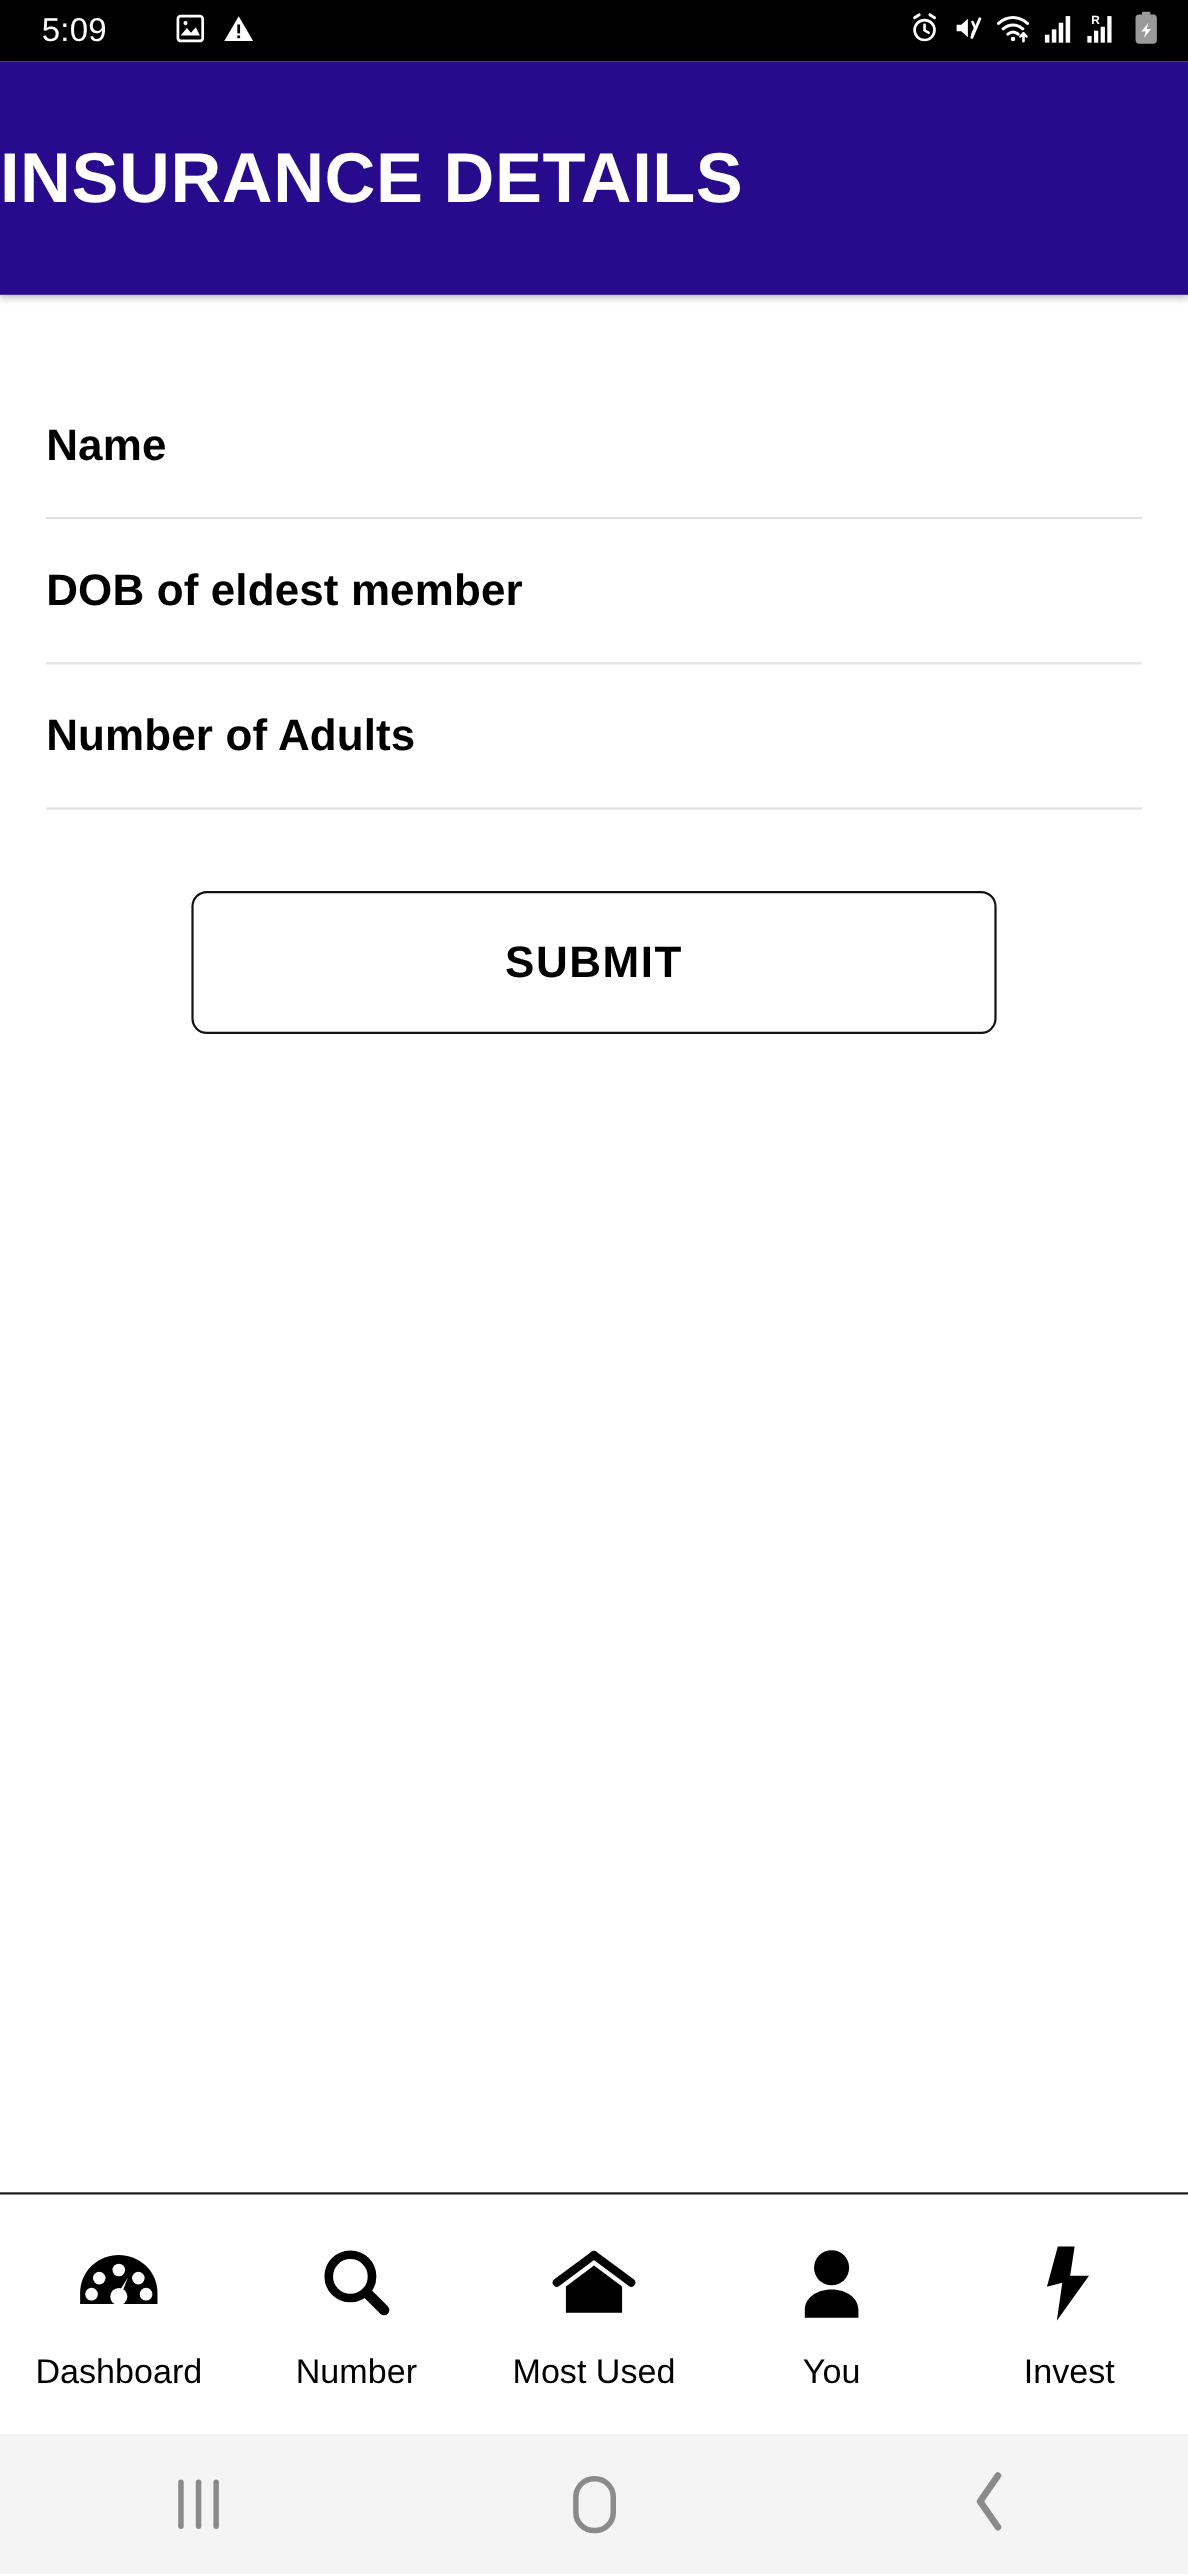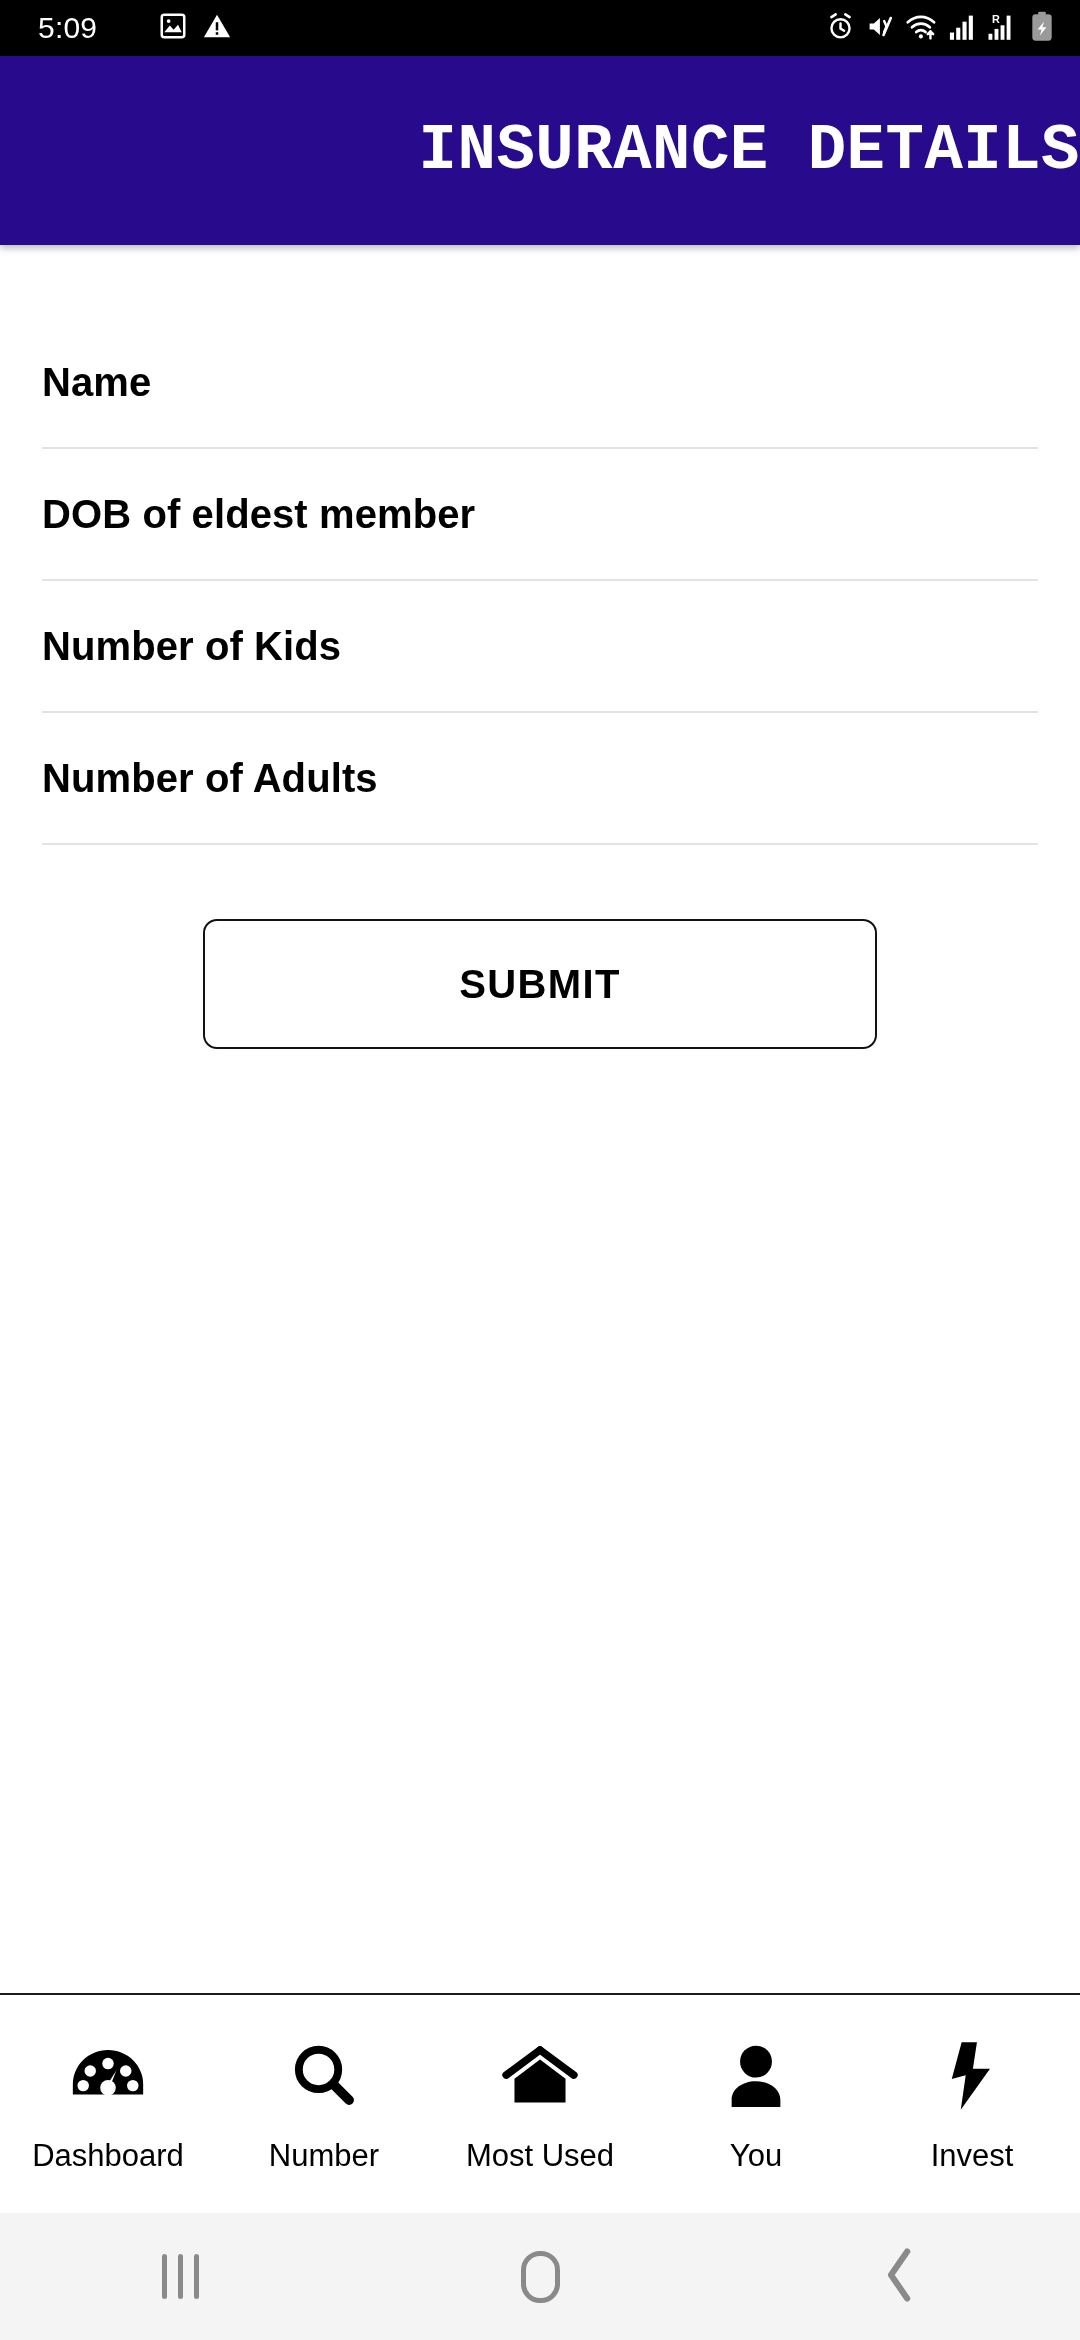--- a/index.html
+++ b/index.html
@@ -27,27 +27,26 @@
   .status-clock {
     color:#ffffff; font-size:30px; font-weight:400;
     letter-spacing:.2px; line-height:1;
   }
   .status-left-icons { display:flex; align-items:center; gap:14px; margin-left:16px; }
   .status-right { margin-left:auto; display:flex; align-items:center; gap:11px; }
   .sb-ico { display:block; }
 
   
   .app-header {
-    height:189px;
+    height:212px;
     background:#280A8C;
-    display:flex; align-items:center; justify-content:flex-end;
+    display:flex; align-items:center; justify-content:flex-start;
     box-shadow:0 3px 7px rgba(0,0,0,.28);
     z-index:5;
     flex:0 0 auto;
-    font-family:Liberation Mono, monospace;
   }
   .app-title {
     color:#ffffff;
     font-size:64px;
     font-weight:700;
     letter-spacing:.5px;
     line-height:1;
     white-space:nowrap;
   }
 
@@ -64,21 +63,21 @@
     border-bottom:2px solid #e2e2e2;
   }
   .field-row.first { margin-top:56px; }
   .field-label {
     font-size:40px; font-weight:700; color:#000000;
     line-height:1; letter-spacing:.1px;
   }
 
   .submit-wrap { padding-top:74px; display:flex; justify-content:center; }
   .submit-btn {
-    width:674px; height:130px;
+    width:732px; height:130px;
     background:#ffffff;
     border:2px solid #121212;
     border-radius:14px;
     display:flex; align-items:center; justify-content:center;
     cursor:pointer;
   }
   .submit-label {
     font-size:40px; font-weight:700; color:#000000;
     letter-spacing:1.4px; line-height:1;
   }
@@ -202,23 +201,20 @@
   <div class="content">
 
     <div class="field-row first">
       <span class="field-label">Name</span>
     </div>
 
     <div class="field-row">
       <span class="field-label">DOB of eldest member</span>
     </div>
 
-    <div class="field-row">
-      <span class="field-label">Number of Kids</span>
-    </div>
 
     <div class="field-row">
       <span class="field-label">Number of Adults</span>
     </div>
 
     <div class="submit-wrap">
       <div class="submit-btn">
         <span class="submit-label">SUBMIT</span>
       </div>
     </div>

